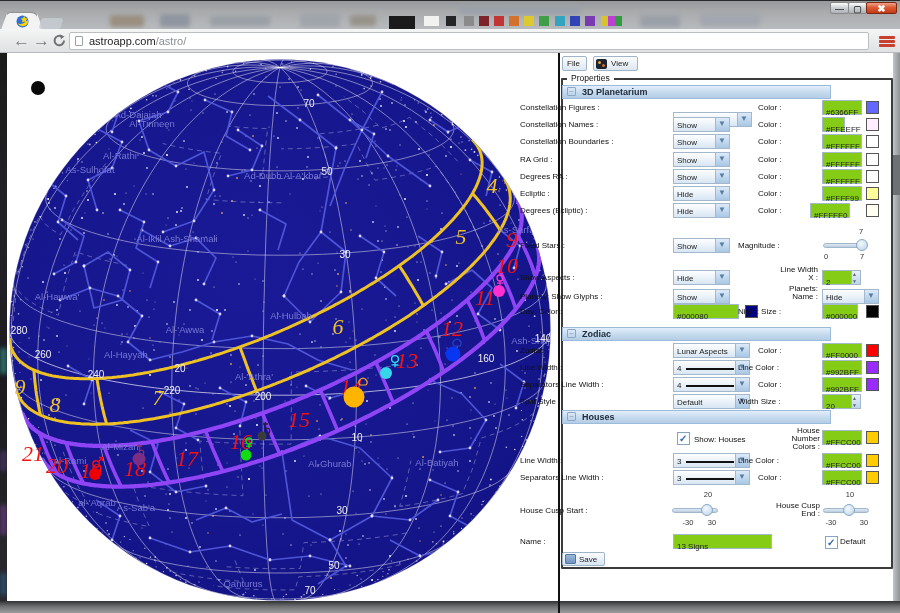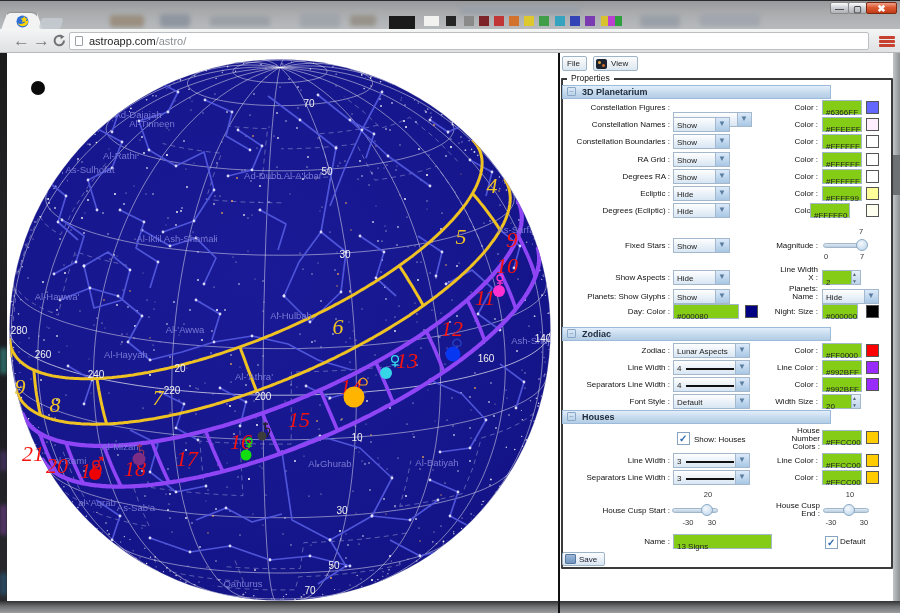--- a/index.html
+++ b/index.html
@@ -18,21 +18,21 @@
 .nav{position:absolute;top:2px;color:#7b7f82;font-size:17px;font-weight:bold}
 #omni{position:absolute;left:69px;top:32px;width:800px;height:18px;background:#fff;border:1px solid #bcbfc2;border-radius:2px;font-size:11px;line-height:16px;color:#2b2b2b;padding-left:19px}
 #omni .gray{color:#8a8e91}
 #pageico{position:absolute;left:75px;top:36px;width:8px;height:10px;border:1px solid #9aa0a5;background:#fff;border-radius:1px}
 #menu{position:absolute;right:5px;top:36px;width:16px;height:12px}
 #menu div{height:2.5px;background:#c8402e;margin-bottom:1.5px;border-radius:1px}
 #leftstrip{position:absolute;left:0;top:53px;width:7px;height:548px;background:linear-gradient(#1b1b1b,#232326 30%,#1c1c20 60%,#2a2a2e);overflow:hidden}.smg{position:absolute;width:7px;filter:blur(2px)}
 #rightstrip{position:absolute;right:0;top:53px;width:7px;height:548px;background:linear-gradient(90deg,#c2c5c8,#8e9194)}
 #botstrip{position:absolute;left:0;top:601px;width:900px;height:12px;background:linear-gradient(#303133,#6d6f71 45%,#9b9d9f)}
 
-.lb{position:absolute;font-size:8px;color:#111;text-align:right;line-height:9px}
+.lb{position:absolute;font-size:8px;color:#111;text-align:left;line-height:9px}
 .lb2{position:absolute;font-size:8px;color:#111;text-align:right;line-height:8px}
 .lb2{line-height:8px}
 .hd{position:absolute;left:562px;width:269px;height:14px;background:linear-gradient(#e3eefa,#c2d8ec 60%,#b4cde6);border:1px solid #9cbada;font-size:9px;line-height:13px;color:#26425e;padding-left:3px}
 .hm{display:inline-block;width:9px;height:9px;border:1px solid #8aa8c6;color:#7f9db9;font-size:8px;line-height:7px;text-align:center;border-radius:1px;margin:1px 6px 0 1px;vertical-align:top}
 .hd b{color:#222e3d}
 .fs{position:absolute;left:561px;top:78px;width:332px;height:491px;border:2px solid #3b3b3b;border-radius:1px}
 .lg{position:absolute;left:567px;top:73px;background:#fff;font-size:8.5px;color:#111;padding:0 4px}
 .dd{position:absolute;height:15px;background:linear-gradient(#fefefe,#d8e6f3);border:1px solid #a3b8cc;font-size:8px;color:#222}
 .ddt{position:absolute;left:3px;top:3px;white-space:nowrap}
 .dda{position:absolute;right:0;top:0;bottom:0;width:14px;background:linear-gradient(#dceafa,#a8c7e4);border-left:1px solid #a3b8cc}
@@ -1280,21 +1280,21 @@
 <div class="ti" style="left:822px;top:100px;width:40px">#6366FF</div>
 <div class="sw" style="left:866px;top:101px;background:#6366FF"></div>
 <div class="lb" style="right:230px;top:120px;width:150px">Constellation Names :</div>
 <div class="dd" style="left:673px;top:117px;width:57px">
     <span class="ddt">Show</span>
     <span class="dda">
       <span class="ddv">▼</span>
     </span>
   </div>
 <div class="lb" style="right:82px;top:120px;width:60px">Color :</div>
-<div class="ti" style="left:822px;top:117px;width:40px">#FFEEFF</div>
+<div class="ti" style="left:822px;top:117px;width:23px">#FFEEFF</div>
 <div class="sw" style="left:866px;top:118px;background:#FFEEFF"></div>
 <div class="lb" style="right:230px;top:137px;width:150px">Constellation Boundaries :</div>
 <div class="dd" style="left:673px;top:134px;width:57px">
     <span class="ddt">Show</span>
     <span class="dda">
       <span class="ddv">▼</span>
     </span>
   </div>
 <div class="lb" style="right:82px;top:137px;width:60px">Color :</div>
 <div class="ti" style="left:822px;top:134px;width:40px">#FFFFFF</div>

